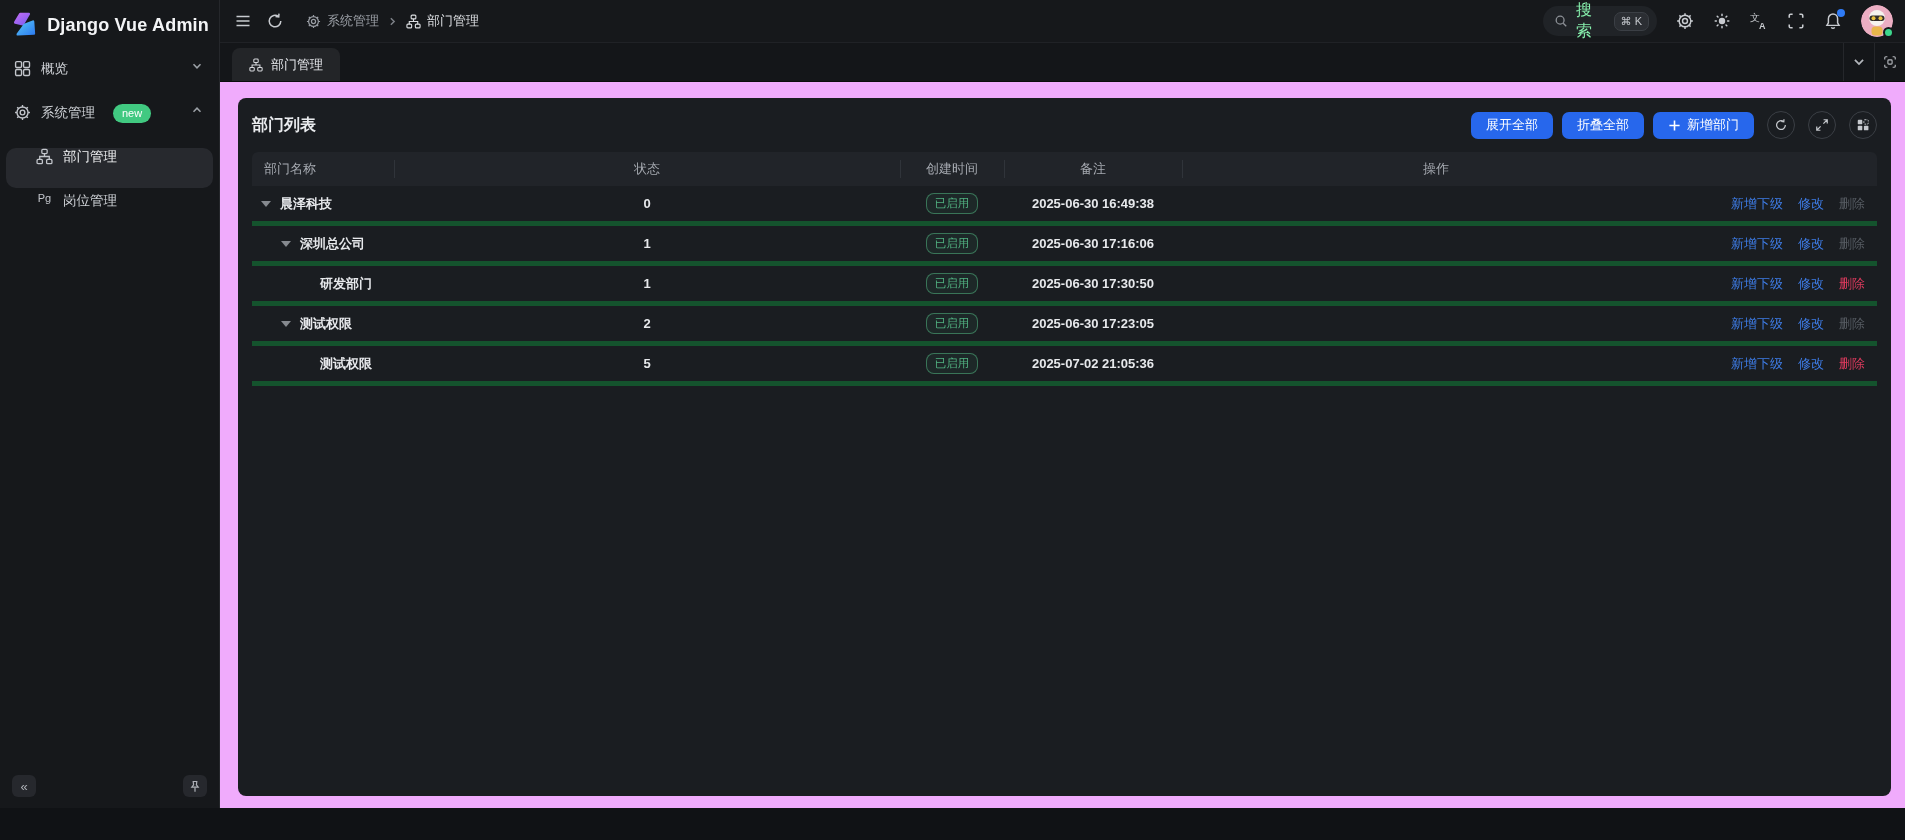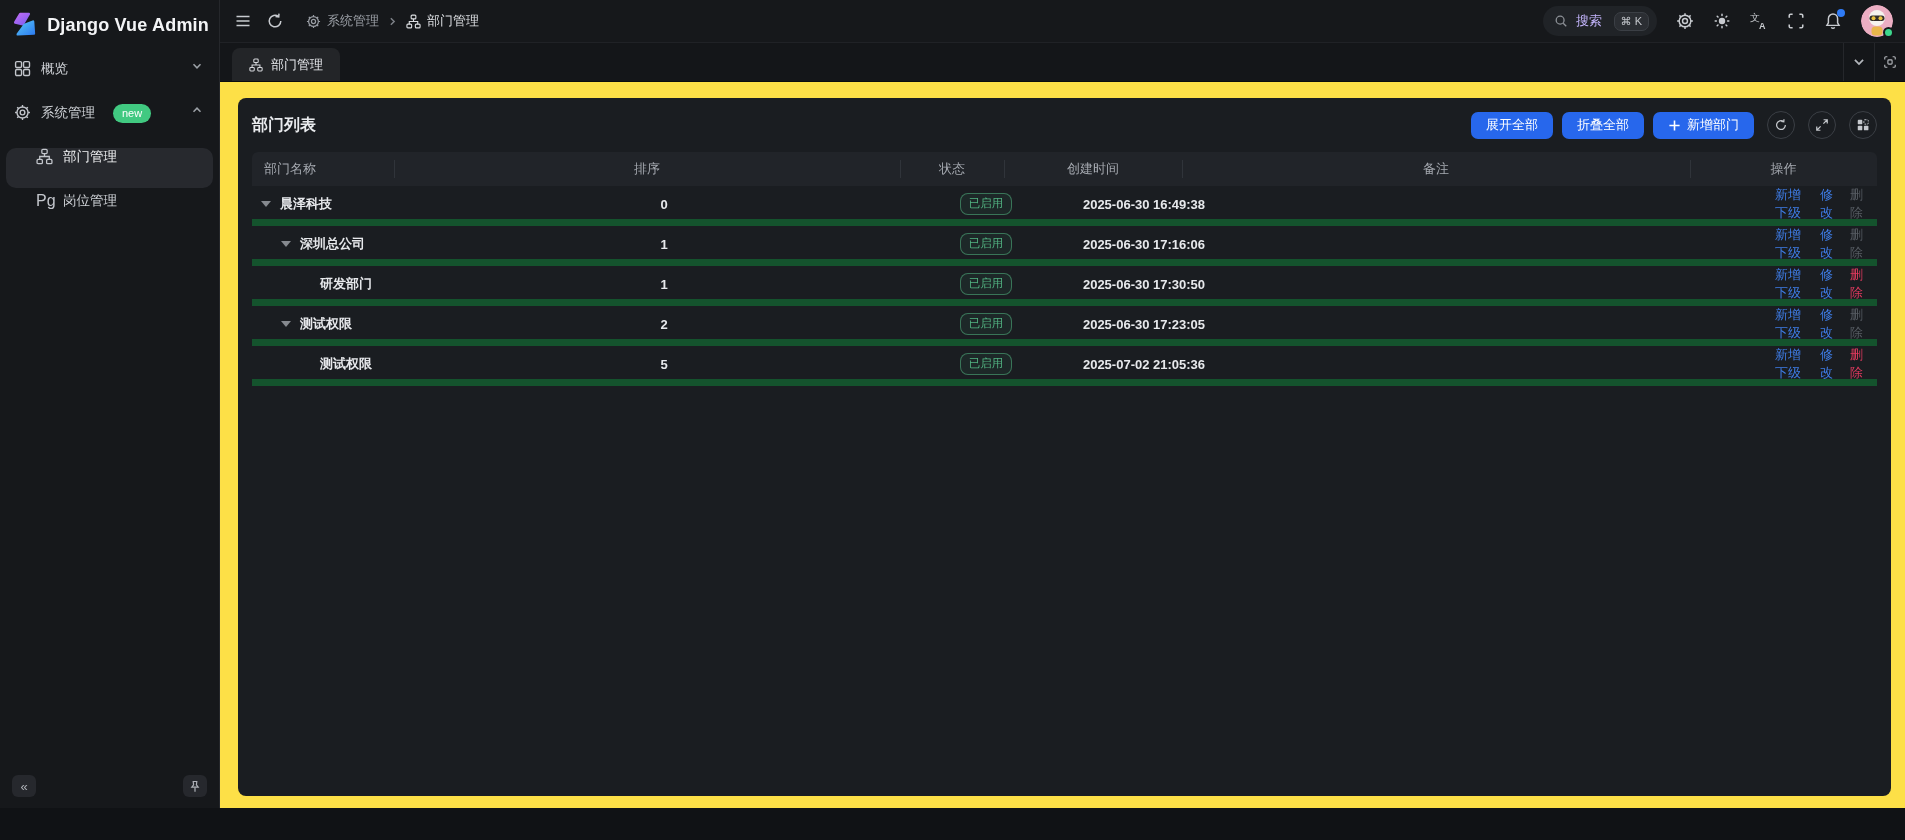--- a/index.html
+++ b/index.html
@@ -15,71 +15,71 @@
   .logo-mark { width:30px; height:30px; }
   .app-title { font-size:18px; font-weight:bold; color:#f3f4f6; letter-spacing:.2px; white-space:nowrap; }
   .nav { margin-top:10px; display:flex; flex-direction:column; gap:4px; }
   .nav-item { height:40px; display:flex; align-items:flex-start; gap:10px; padding:0 10px 0 8px; border-radius:10px; color:#cfd2d7; cursor:pointer; }
   .nav-item .n-icon { width:17px; height:17px; color:#c2c5cb; flex:0 0 17px; }
   .nav-item.sub { padding-left:30px; }
   .nav-item.active { background:#27292e; color:#f0f1f3; }
   .nav-label { font-size:13.5px; }
   .chev { margin-left:auto; color:#9ba0a6; width:12px; height:12px; }
   .badge-new { margin-left:auto; background:#41c981; color:#fff; font-size:11px; line-height:1; padding:4px 9px; border-radius:10px; margin-right:22px; }
-  .pg-icon { font-size:16px; color:#c2c5cb; width:17px; text-align:center; }
+  .pg-icon { font-size:11px; color:#c2c5cb; width:17px; text-align:center; }
   .sidebar-footer { position:absolute; left:0; bottom:0; width:100%; height:44px; display:flex; align-items:center; justify-content:space-between; padding:0 12px; }
   .foot-btn { width:24px; height:22px; border-radius:6px; background:#26282d; color:#aeb1b7; display:flex; align-items:center; justify-content:center; font-size:13px; cursor:pointer; }
 
   
   .main { flex:1; display:flex; flex-direction:column; min-width:0; }
 
   .topbar { height:43px; background:#16181b; border-bottom:1px solid #202226; display:flex; align-items:center; padding:0 12px 0 14px; gap:14px; }
   .tb-icon { width:18px; height:18px; color:#c8cbd0; cursor:pointer; }
   .breadcrumb { display:flex; align-items:center; gap:8px; margin-left:8px; }
   .bc-item { display:flex; align-items:center; gap:6px; color:#9a9ea5; cursor:pointer; }
   .bc-item.current { color:#dcdee2; }
   .bc-item .n-icon { width:15px; height:15px; }
   .bc-sep { width:11px; height:11px; color:#7d8188; }
   .topbar-right { margin-left:auto; display:flex; align-items:center; gap:19px; }
   .search-pill { display:flex; align-items:center; gap:8px; background:#202327; border-radius:16px; height:30px; padding:0 8px 0 11px; width:114px; cursor:pointer; }
   .search-pill .n-icon { width:14px; height:14px; color:#8d9197; }
-  .search-text { color:#c4b5fd; font-size:13px; flex:1; }
+  .search-text { color:#86efac; font-size:16px; flex:1; }
   .kbd { background:#2b2e33; border:1px solid #3b3f45; border-radius:7px; padding:2px 6px; font-size:11px; color:#c3c6cb; white-space:nowrap; }
   .bell-wrap { position:relative; }
   .bell-dot { position:absolute; top:-3px; right:-3px; width:8px; height:8px; border-radius:50%; background:#2f7bf6; }
   .avatar { width:32px; height:32px; border-radius:50%; position:relative; cursor:pointer; flex:0 0 32px; }
   .avatar svg { border-radius:50%; }
   .avatar .status-dot { position:absolute; right:-1px; bottom:-1px; width:11px; height:11px; border-radius:50%; background:#3dd68c; border:2px solid #16181b; }
 
   .tabbar { height:39px; background:#141619; border-bottom:1px solid #0b0c0e; display:flex; align-items:flex-end; padding-left:12px; }
   .tab { height:33px; background:#232528; border-radius:8px 8px 0 0; display:flex; align-items:center; gap:8px; padding:0 17px; color:#e3e5e9; font-size:13px; cursor:pointer; }
   .tab .n-icon { width:14px; height:14px; color:#d6d8dc; }
   .tab-controls { margin-left:auto; display:flex; align-self:stretch; }
   .tab-ctrl { width:31px; border-left:1px solid #25272b; display:flex; align-items:center; justify-content:center; color:#b4b7bc; cursor:pointer; }
   .tab-ctrl svg { width:14px; height:14px; }
 
   
-  .content { flex:1; background:#fde047; padding:16px 14px 12px 18px; min-height:0; }
+  .content { flex:1; background:#f0abfc; padding:16px 14px 12px 18px; min-height:0; }
   .card { background:#1a1d21; border-radius:8px; height:100%; padding:13px 14px; display:flex; flex-direction:column; }
   .card-head { display:flex; align-items:center; justify-content:space-between; margin-bottom:13px; }
   .card-title { font-size:16px; font-weight:bold; color:#e9ebee; }
   .toolbar { display:flex; align-items:center; gap:9px; }
   .btn-primary { background:#2767ec; color:#fff; border:none; height:27px; padding:0 15px; border-radius:7px; font-size:13px; font-family:inherit; display:inline-flex; align-items:center; gap:6px; cursor:pointer; }
   .btn-primary .n-icon { width:13px; height:13px; }
   .circle-btn { width:28px; height:28px; border-radius:50%; border:1px solid #3b3f45; background:transparent; color:#c6c9ce; display:flex; align-items:center; justify-content:center; cursor:pointer; margin-left:4px; }
   .circle-btn svg { width:14px; height:14px; }
 
   
   .table { width:100%; }
   .grid-row { display:grid; grid-template-columns:142px 506px 104px 178px 508px auto; align-items:center; }
   .thead { height:34px; background:#212429; border-radius:6px 6px 0 0; color:#a6aab1; font-size:13px; }
   .th { position:relative; text-align:center;font-family:Liberation Serif, serif; }
   .th.first { text-align:left; padding-left:12px; }
   .th + .th::before { content:""; position:absolute; left:0; top:0; bottom:0; width:1px; background:#30343a; }
-  .trow { height:40px; border-bottom:7px solid #14532d; color:#d8dbdf;gap:17px; }
+  .trow { height:40px; border-bottom:5px solid #14532d; color:#d8dbdf; }
   .cell-name { display:flex; align-items:center; }
   .tree-arrow { width:0; height:0; border-left:5px solid transparent; border-right:5px solid transparent; border-top:6px solid #85898f; margin-right:9px; cursor:pointer; flex:0 0 auto; }
   .tree-spacer { width:19px; flex:0 0 19px; }
   .lvl-0 .cell-name { padding-left:9px; } .lvl-1 .cell-name { padding-left:29px; } .lvl-2 .cell-name { padding-left:49px; }
   .dept-name { font-weight:bold; color:#e7e9ec; }
   .cell-sort, .cell-created { text-align:center; font-weight:bold; color:#e7e9ec; }
   .cell-status { text-align:center; }
   .status-pill { display:inline-block; font-size:11.5px; line-height:1; padding:4px 8px; border-radius:8px; color:#52b482; border:1px solid rgba(82,180,130,.55); background:rgba(82,180,130,.08); }
   .cell-remark { text-align:center; }
   .cell-ops { display:flex; justify-content:flex-end; gap:15px; padding-right:12px; font-size:13px; }
@@ -309,21 +309,20 @@
                 <rect x="2" y="8.8" width="5.2" height="5.2" rx="1" fill="currentColor"></rect>
                 <rect x="9" y="8.8" width="5.2" height="5.2" rx="1" fill="currentColor"></rect>
               </svg>
             </div>
           </div>
         </div>
 
         <div class="table">
           <div class="grid-row thead">
             <div class="th first">部门名称</div>
-            <div class="th">排序</div>
             <div class="th">状态</div>
             <div class="th">创建时间</div>
             <div class="th">备注</div>
             <div class="th">操作</div>
           </div>
 
           <div class="grid-row trow lvl-0">
             <div class="cell-name">
                 <span class="tree-arrow"></span>
                 <span class="dept-name">晨泽科技</span>

